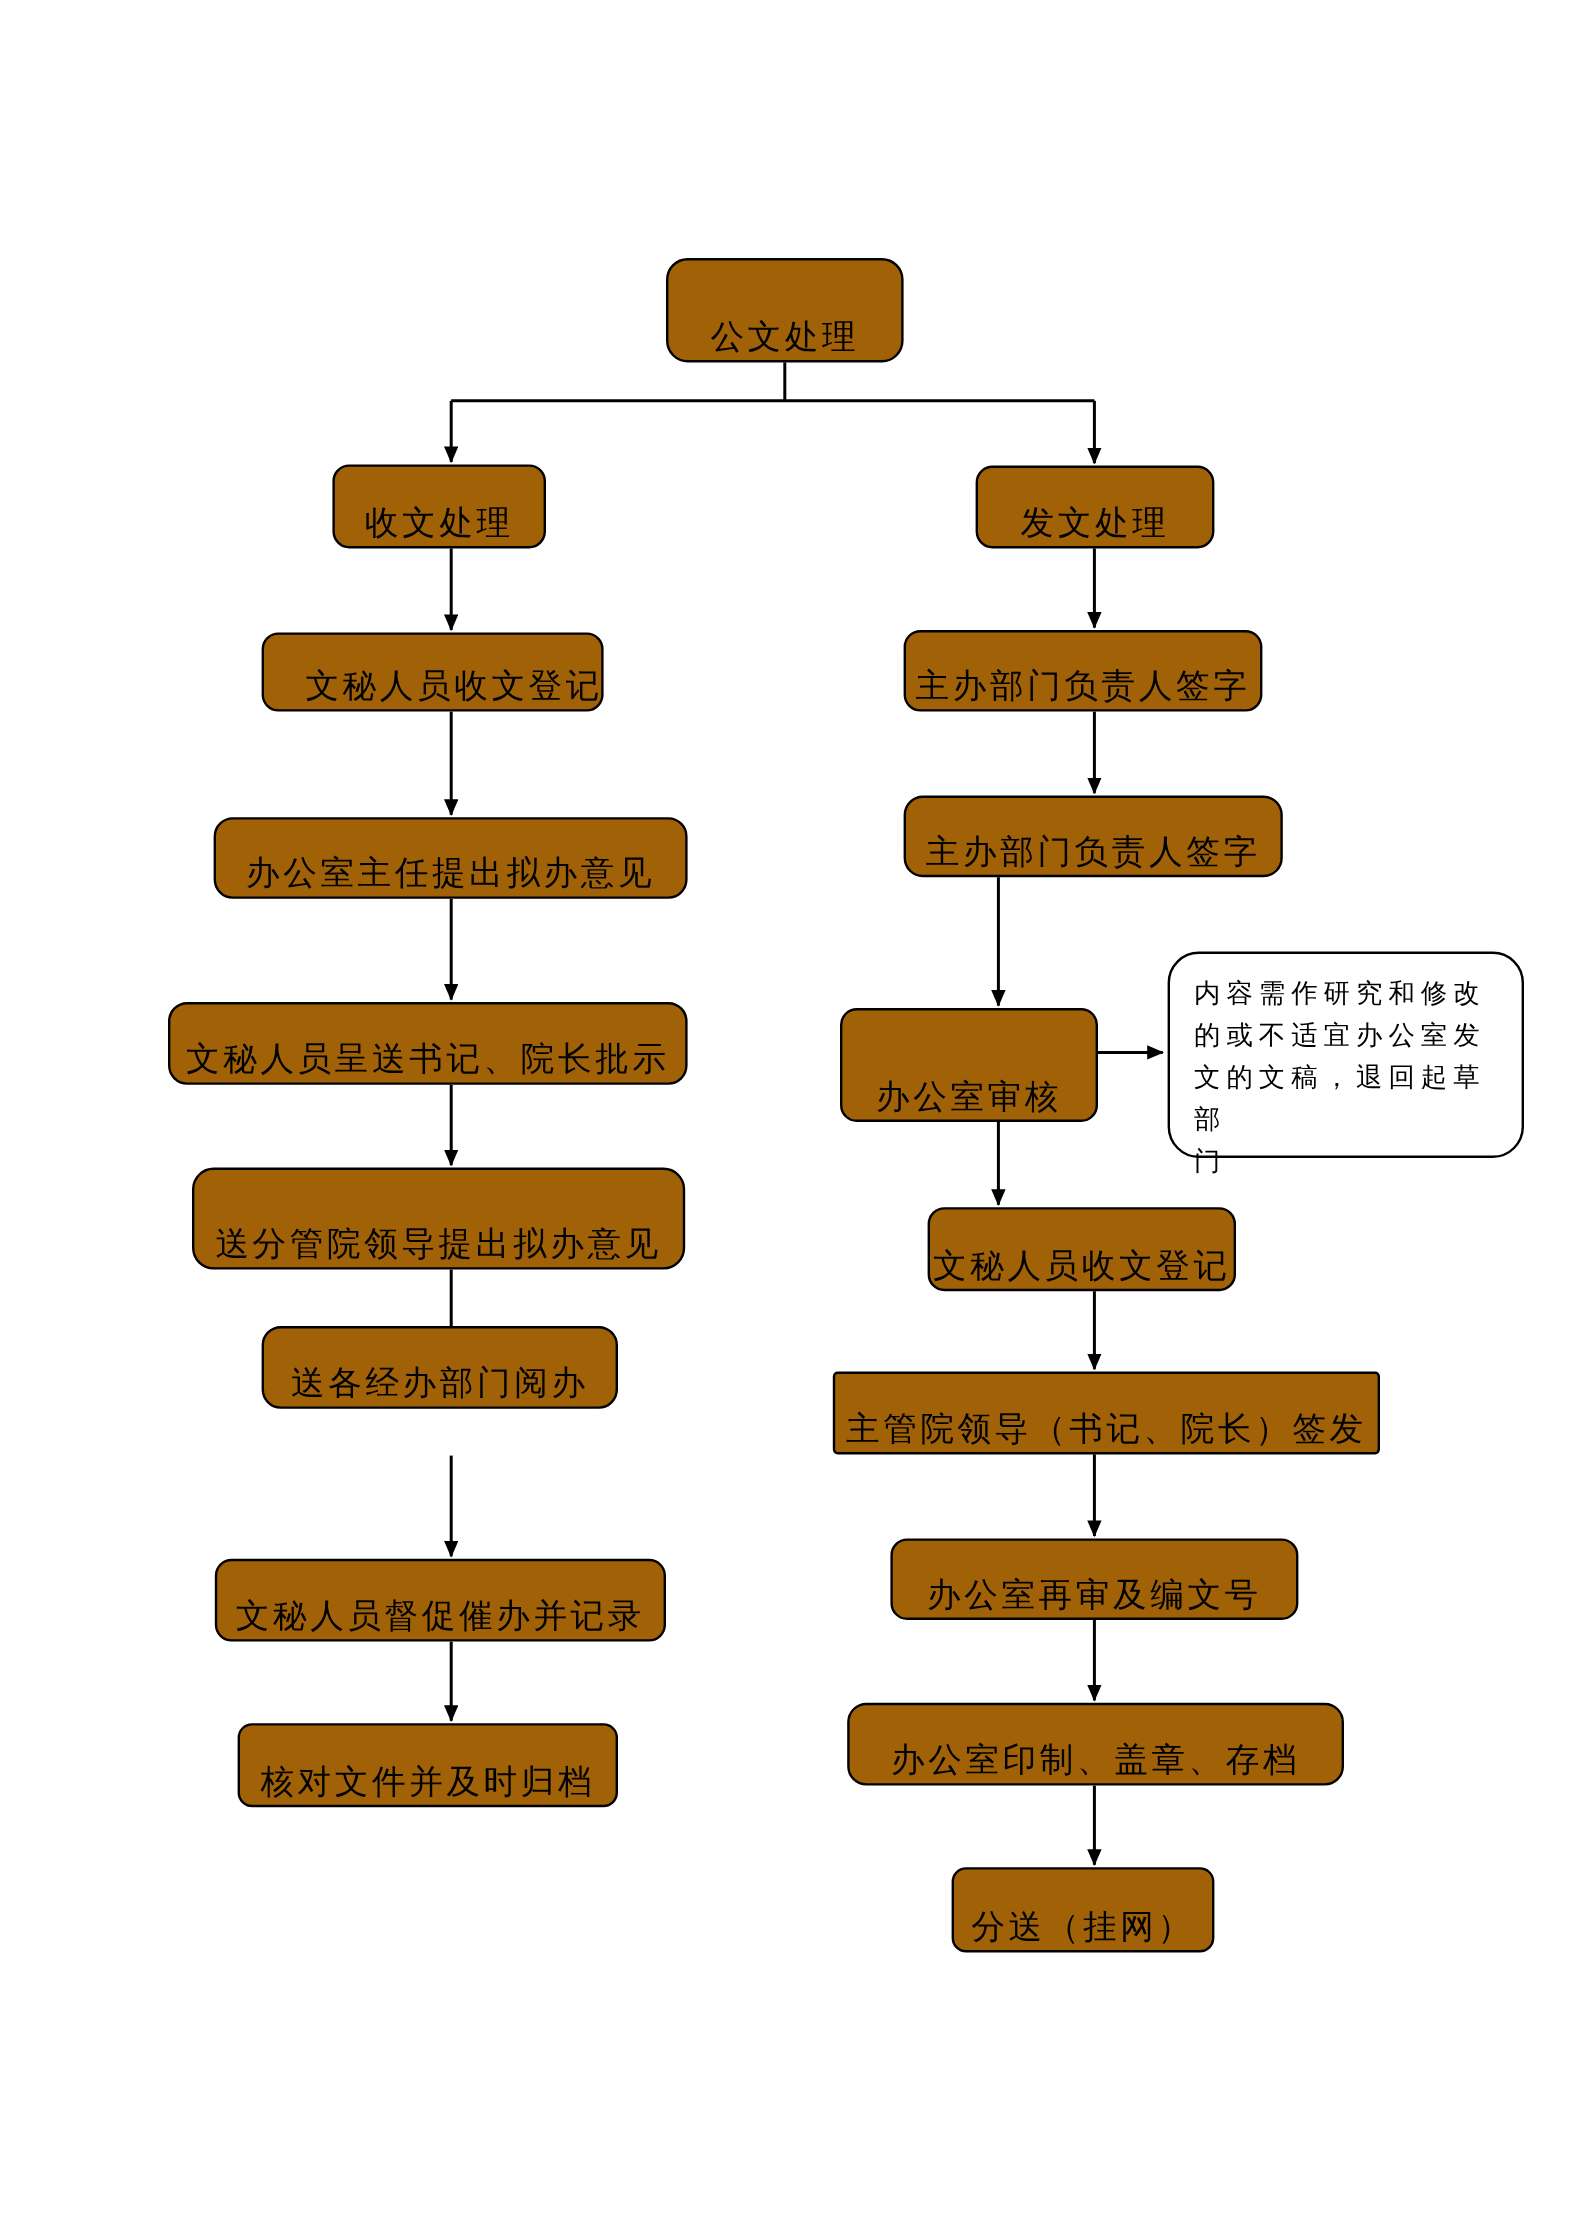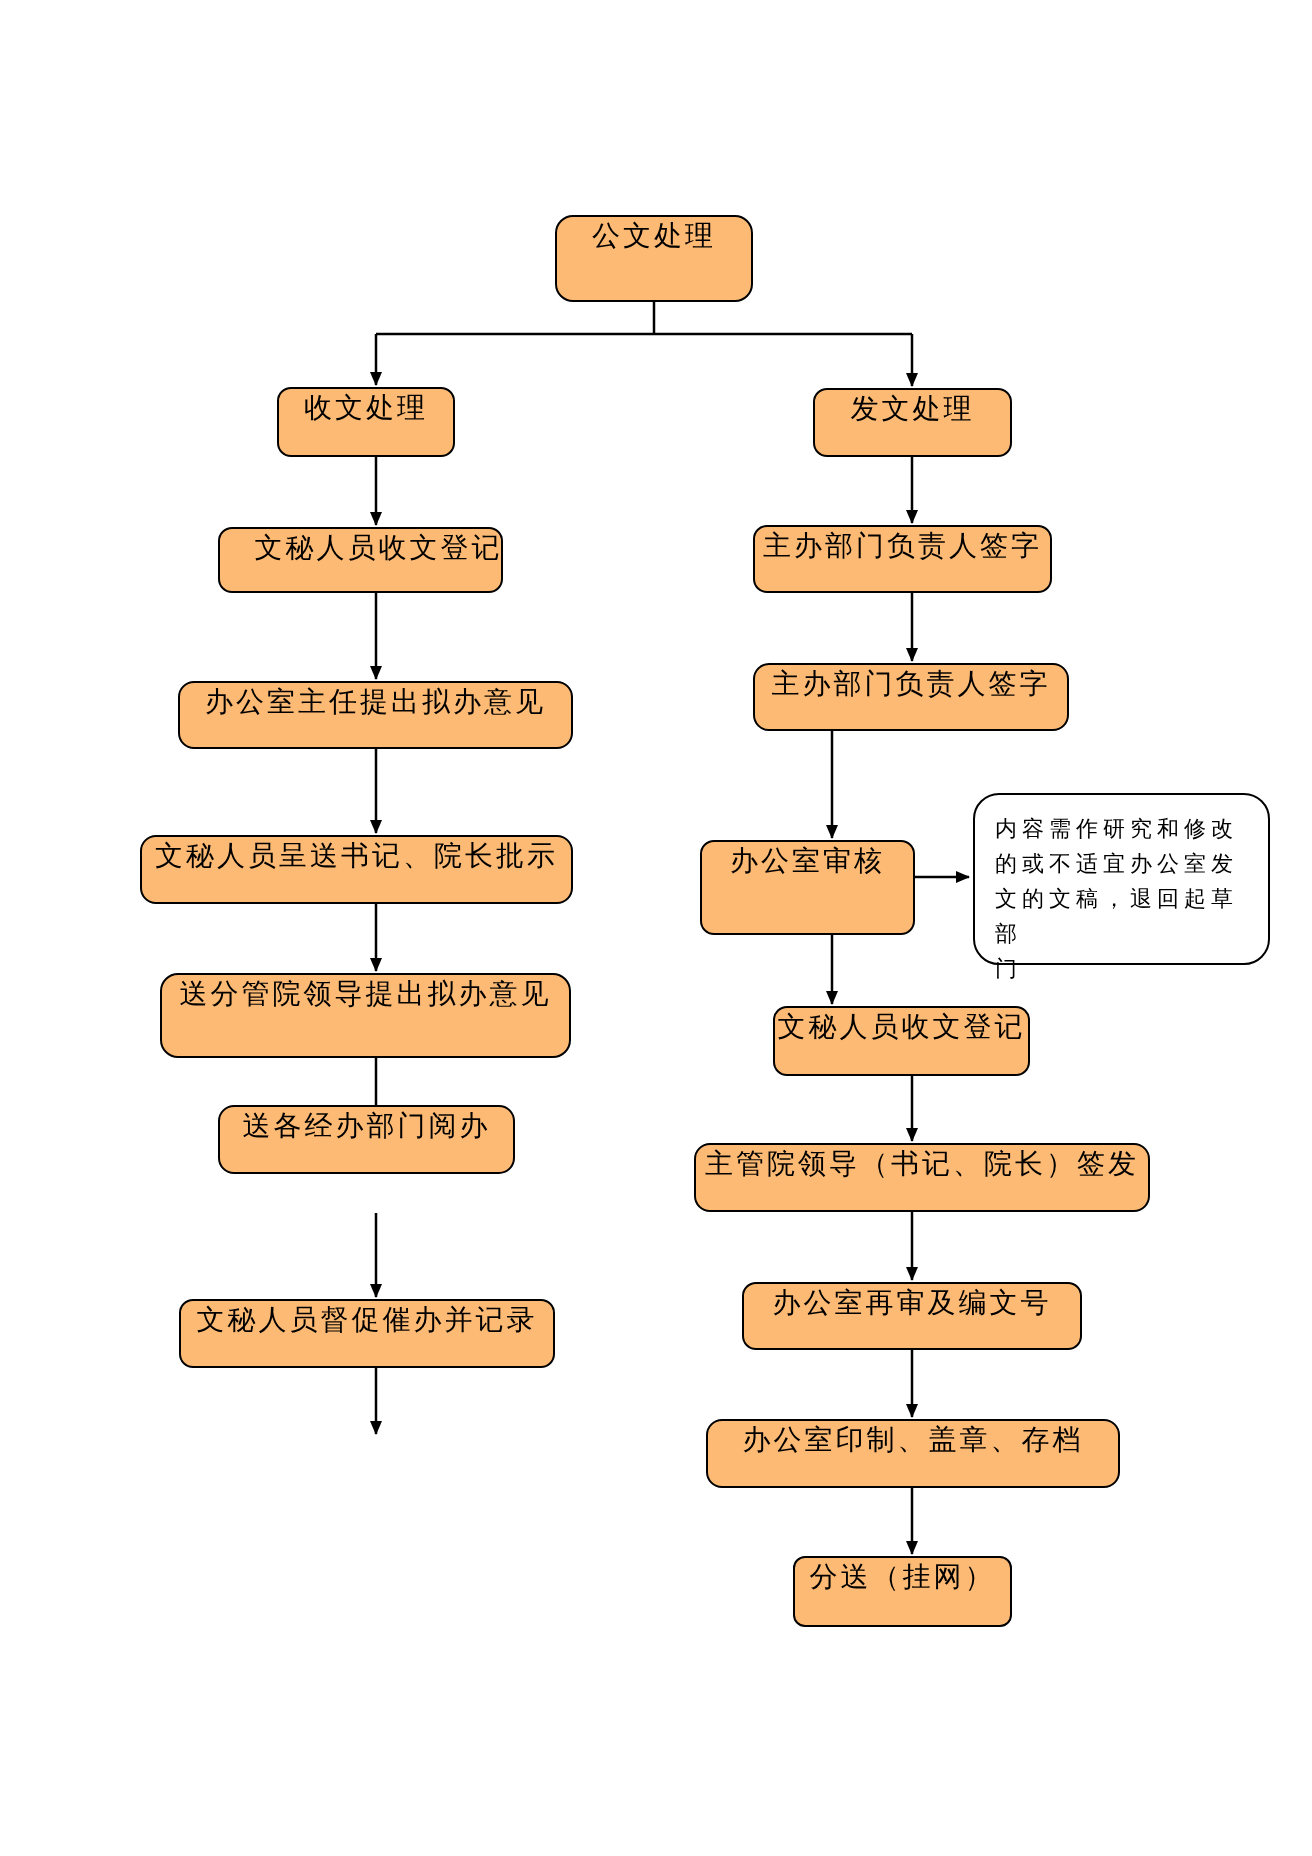--- a/index.html
+++ b/index.html
@@ -13,23 +13,23 @@
     height: 1856px;
     background: #ffffff;
     font-family: "DejaVu Serif", "Liberation Serif", serif;
     color: #000000;
     overflow: hidden;
   }
   .node {
     position: absolute;
     box-sizing: border-box;
     border: 2px solid #000000;
-    background: #fdba74;
+    background: #a16207;
     display: flex;
-    align-items: flex-start;
+    align-items: flex-end;
     justify-content: center;
     font-size: 28px;
     letter-spacing: 3px;
     white-space: nowrap;
     text-align: center;
   }
   .node span { display: inline-block; }
   .note {
     position: absolute;
     box-sizing: border-box;
@@ -114,38 +114,41 @@
   </div>
   <div class="node" style="left:160px; top:973px; width:411px; height:85px; border-radius:18px;">
     <span>送分管院领导提出拟办意见</span>
   </div>
   <div class="node" style="left:218px; top:1105px; width:297px; height:69px; border-radius:16px;">
     <span>送各经办部门阅办</span>
   </div>
   <div class="node" style="left:179px; top:1299px; width:376px; height:69px; border-radius:14px;">
     <span>文秘人员督促催办并记录</span>
   </div>
+  <div class="node" style="left:198px; top:1436px; width:317px; height:70px; border-radius:12px;">
+    <span>核对文件并及时归档</span>
+  </div>
 
   <div class="node" style="left:753px; top:525px; width:299px; height:68px; border-radius:14px;">
     <span>主办部门负责人签字</span>
   </div>
   <div class="node" style="left:753px; top:663px; width:316px; height:68px; border-radius:16px;">
     <span>主办部门负责人签字</span>
   </div>
   <div class="node" style="left:700px; top:840px; width:215px; height:95px; border-radius:14px;">
     <span>办公室审核</span>
   </div>
   <div class="note" style="left:973px; top:793px; width:297px; height:172px;">内容需作研究和修改
 的或不适宜办公室发
 文的文稿，退回起草部
 门</div>
   <div class="node" style="left:773px; top:1006px; width:257px; height:70px; border-radius:14px;">
     <span>文秘人员收文登记</span>
   </div>
-  <div class="node" style="left:694px; top:1143px; width:456px; height:69px; border-radius:16px;">
+  <div class="node" style="left:694px; top:1143px; width:456px; height:69px; border-radius:4px;">
     <span>主管院领导（书记、院长）签发</span>
   </div>
   <div class="node" style="left:742px; top:1282px; width:340px; height:68px; border-radius:14px;">
     <span>办公室再审及编文号</span>
   </div>
   <div class="node" style="left:706px; top:1419px; width:414px; height:69px; border-radius:16px;">
     <span>办公室印制、盖章、存档</span>
   </div>
   <div class="node" style="left:793px; top:1556px; width:219px; height:71px; border-radius:12px;">
     <span>分送（挂网）</span>

